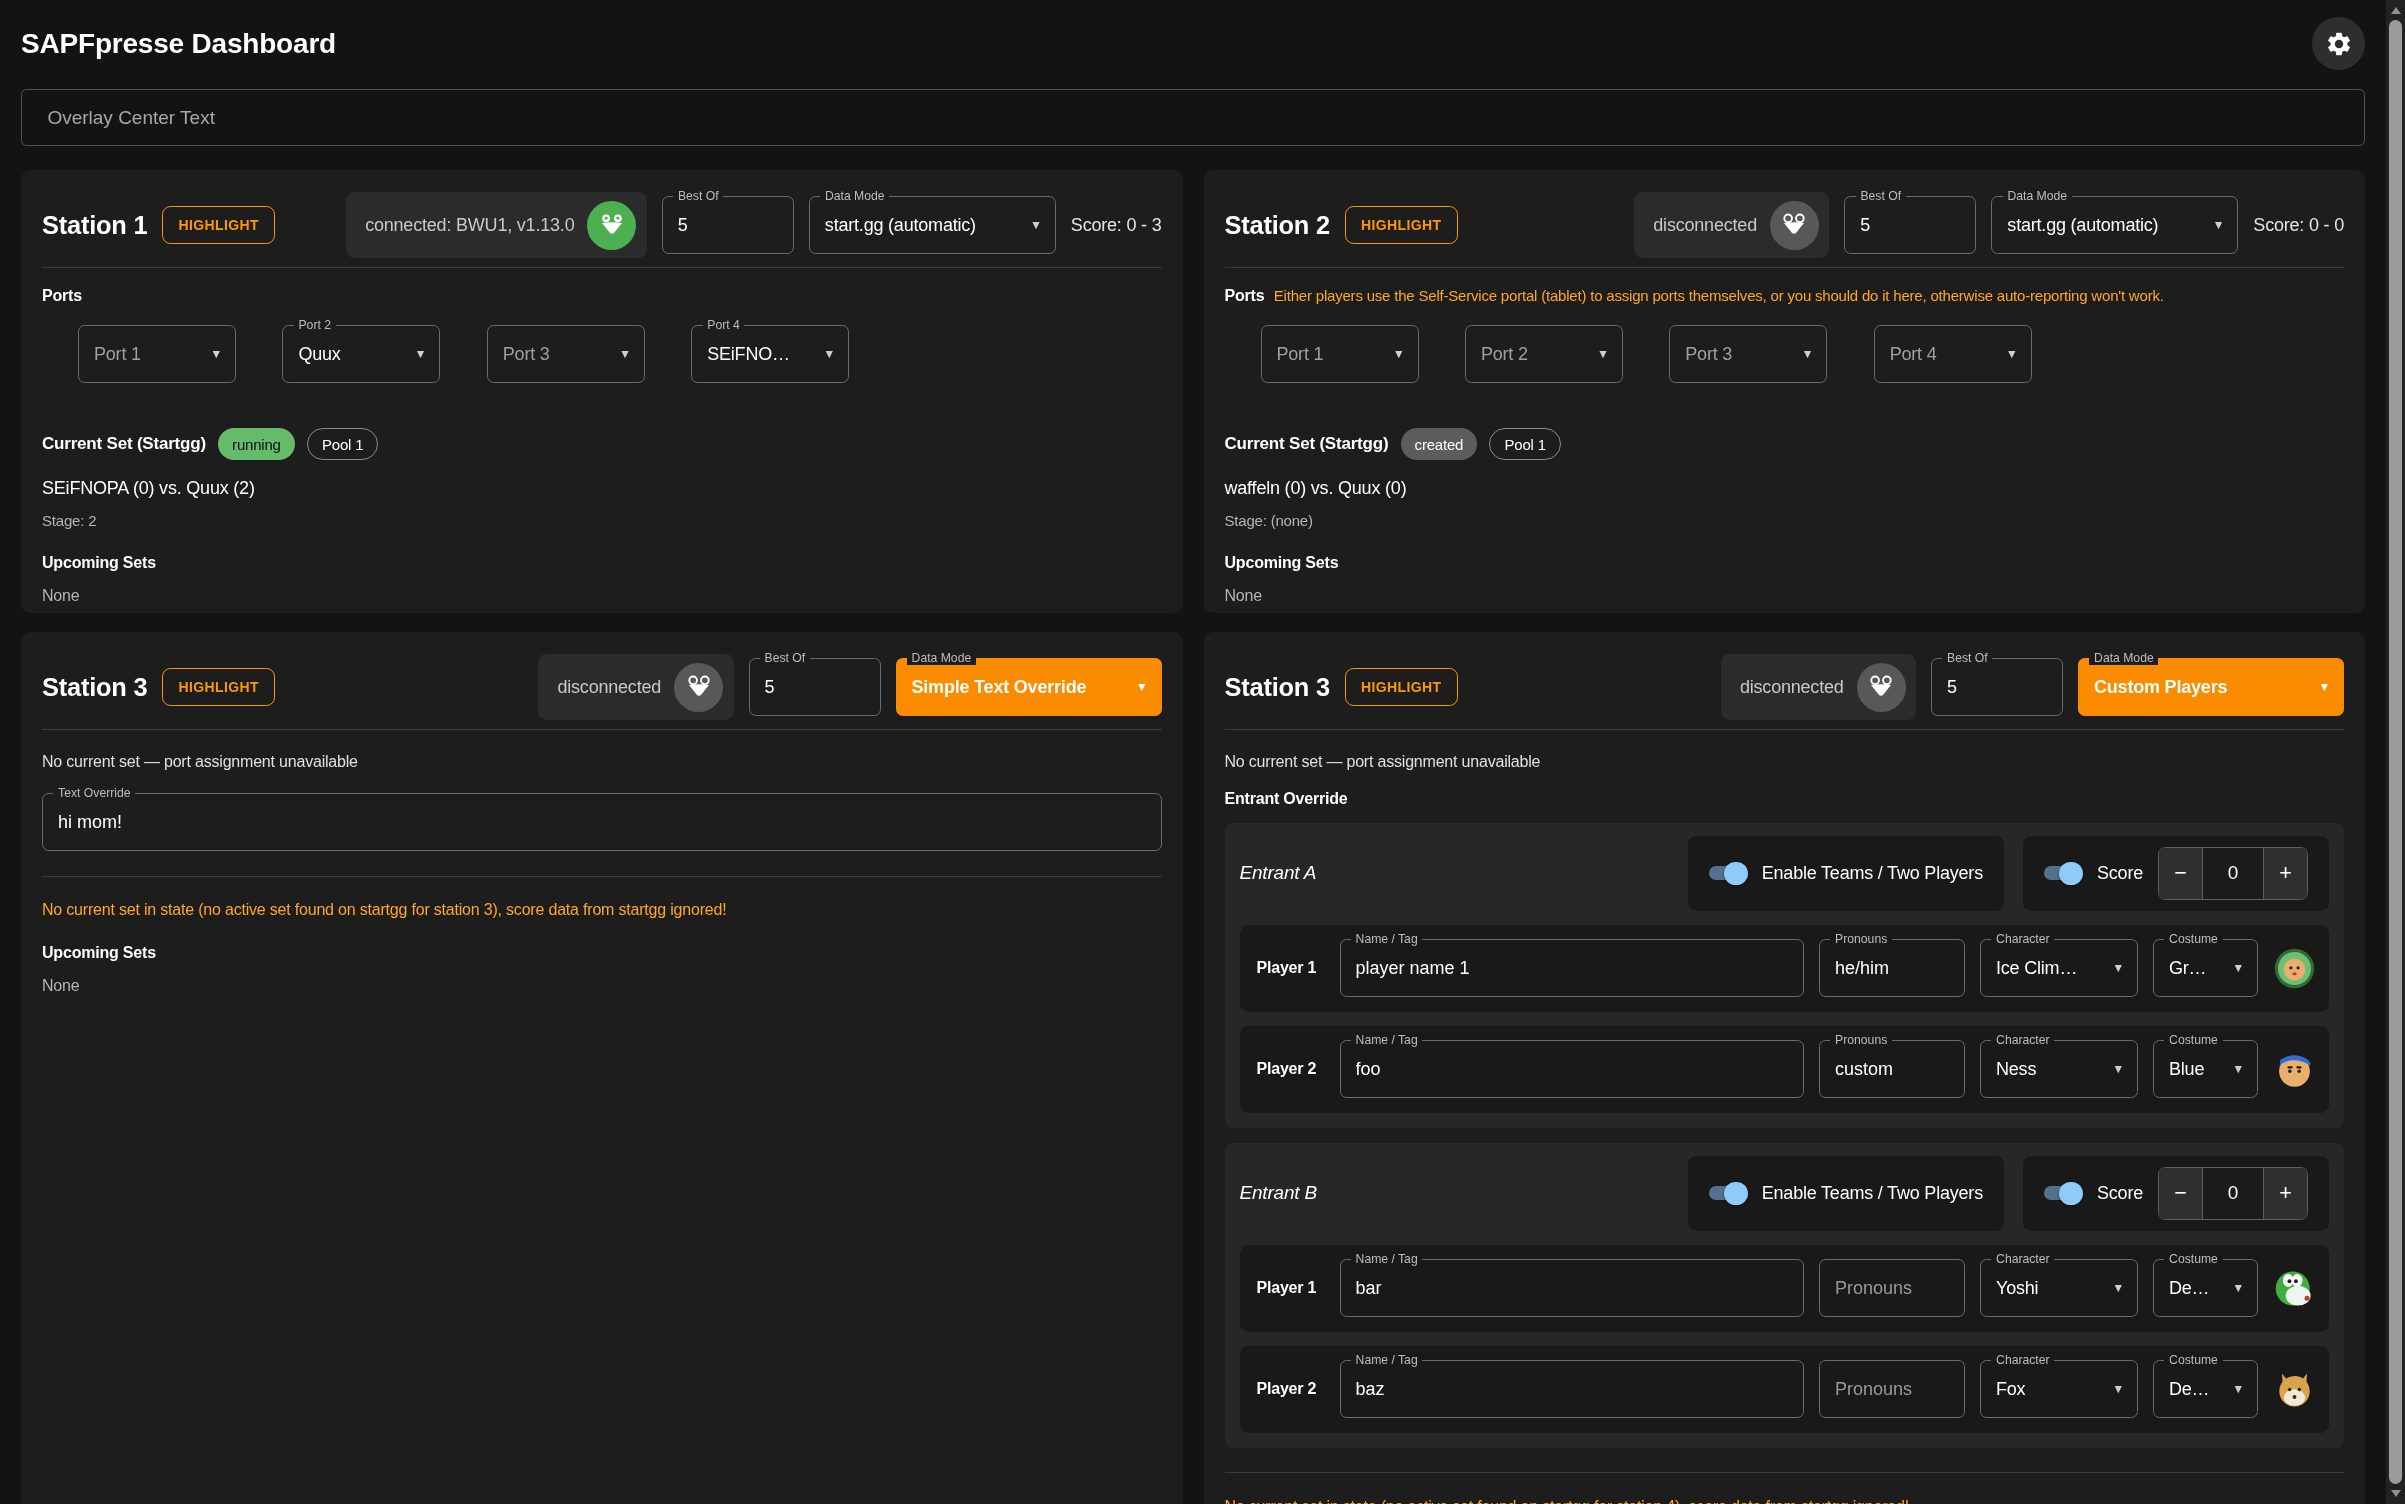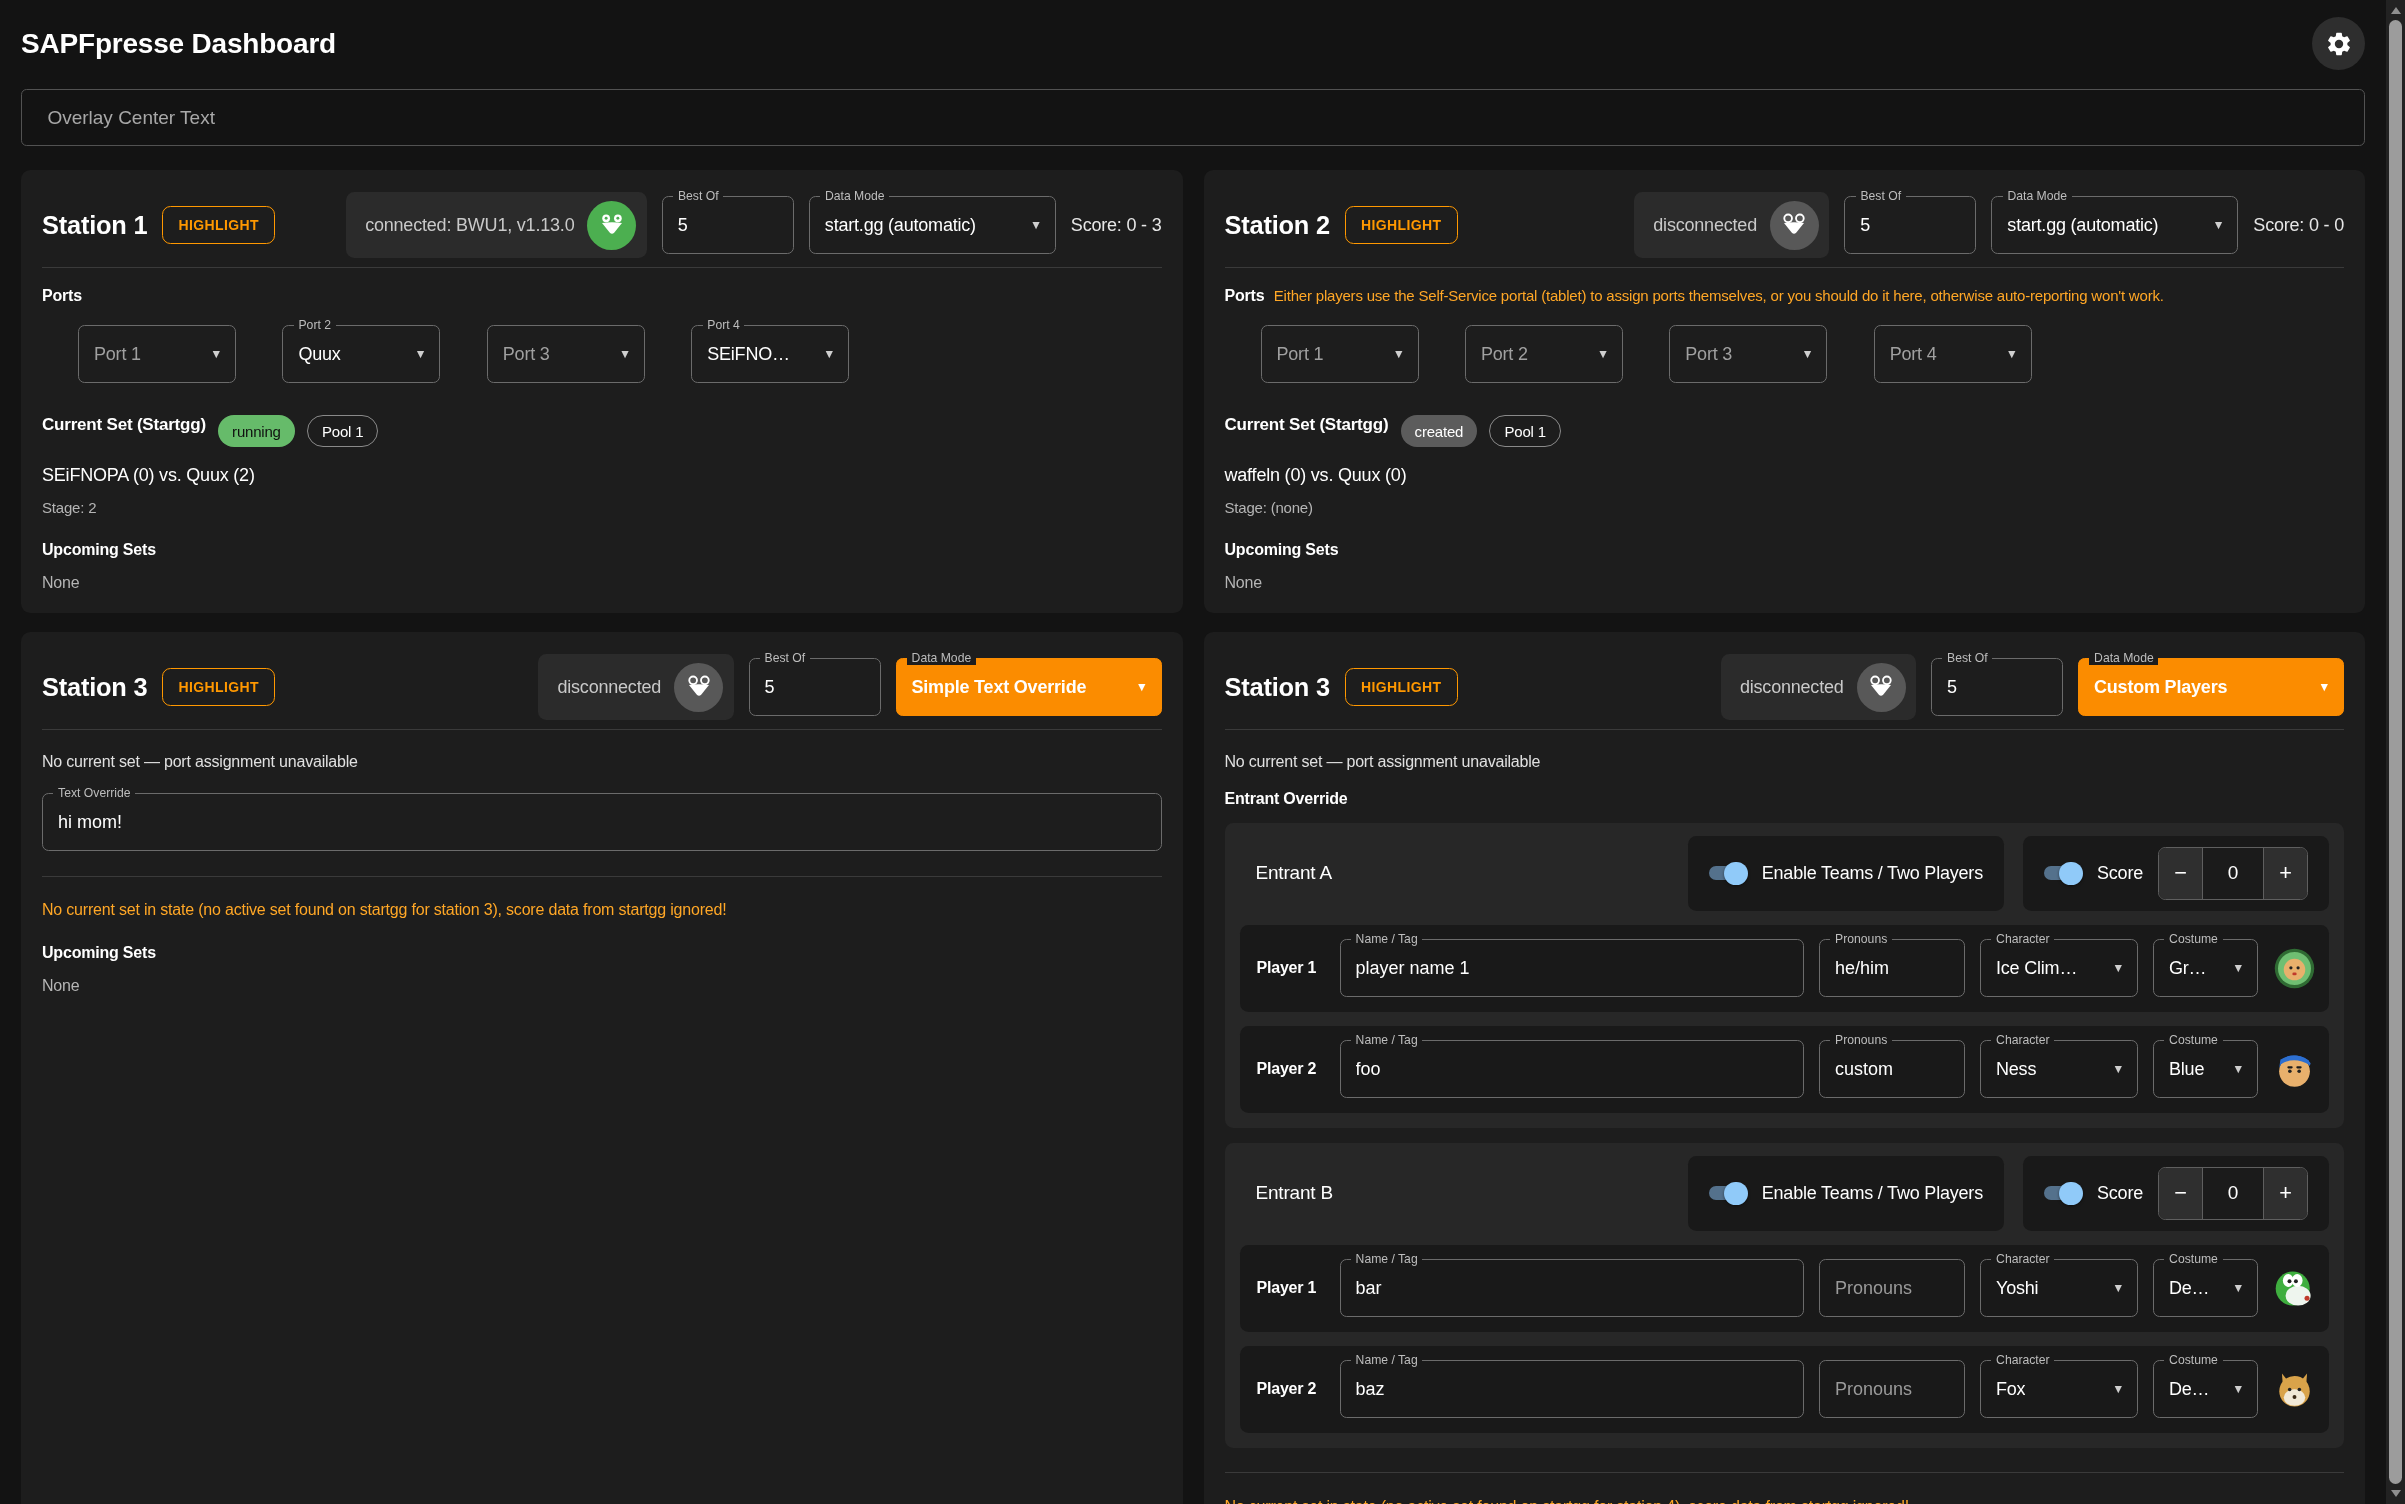--- a/index.html
+++ b/index.html
@@ -80,41 +80,41 @@
   .w-character { width:158px; }
   .w-costume { width:105px; }
   .grow { flex:1 1 auto; }
 
   .score-text { font-size:18px; color:#e6e6e6; white-space:nowrap; }
 
   
   .section-label { font-size:16px; font-weight:700; margin-top:19px; }
   .ports-note { color:#ffa726; font-weight:400; font-size:15px; margin-left:9.4px; }
   .ports-row { display:flex; gap:10.4px; margin-top:20px; }
-  .cs-row { display:flex; align-items:flex-start; gap:12.2px; margin-top:32px; }
+  .cs-row { display:flex; align-items:center; gap:12.2px; margin-top:45px; }
   .cs-label { font-size:17px; font-weight:700; }
   .chip { display:inline-flex; align-items:center; height:32px; padding:0 14px; border-radius:16px; font-size:15px; }
   .chip.success { background:#66bb6a; color:#101010; }
   .chip.default { background:#5c5c5c; color:#fff; }
   .chip.outlined { background:transparent; border:0.9px solid #8a8a8a; color:#fff; }
   .matchup { font-size:18px; margin-top:18px; }
   .stage { font-size:15px; color:#b5b5b5; margin-top:13px; }
   .upcoming-label { font-size:16px; font-weight:700; margin-top:24.5px; }
   .upcoming-value { font-size:16px; color:#b5b5b5; margin-top:15px; }
 
   
   .no-set { font-size:16px; color:#e0e0e0; margin-top:22.6px; }
   .override-input { margin-top:22.6px; }
   .body-divider { border:none; border-top:0.9px solid #3a3a3a; margin-top:24.5px; }
   .warning { color:#ffa726; font-size:16px; margin-top:24.5px; }
 
   
   .entrant-card { background:#272727; border-radius:8.5px; padding:13px 15px 15px; margin-top:15px; }
   .entrant-head { display:flex; align-items:center; }
-  .entrant-name { font-size:19px; margin-left:16px; }
+  .entrant-name { font-size:19px; margin-left:0;font-style:italic; }
   .toggle-box {
     background:#191919; border-radius:8.5px; padding:0 21px; height:75px;
     display:flex; align-items:center;
   }
   .toggle-box.teams { margin-left:auto; }
   .toggle-box.score { margin-left:19px; }
   .toggle-label { font-size:18px; white-space:nowrap; }
   .switch { position:relative; width:36px; height:14px; border-radius:7.5px; background:#54718c; margin-right:17px; flex:0 0 auto; }
   .switch::after {
     content:''; position:absolute; right:-2.8px; top:-4.7px; width:23.5px; height:23.5px;

